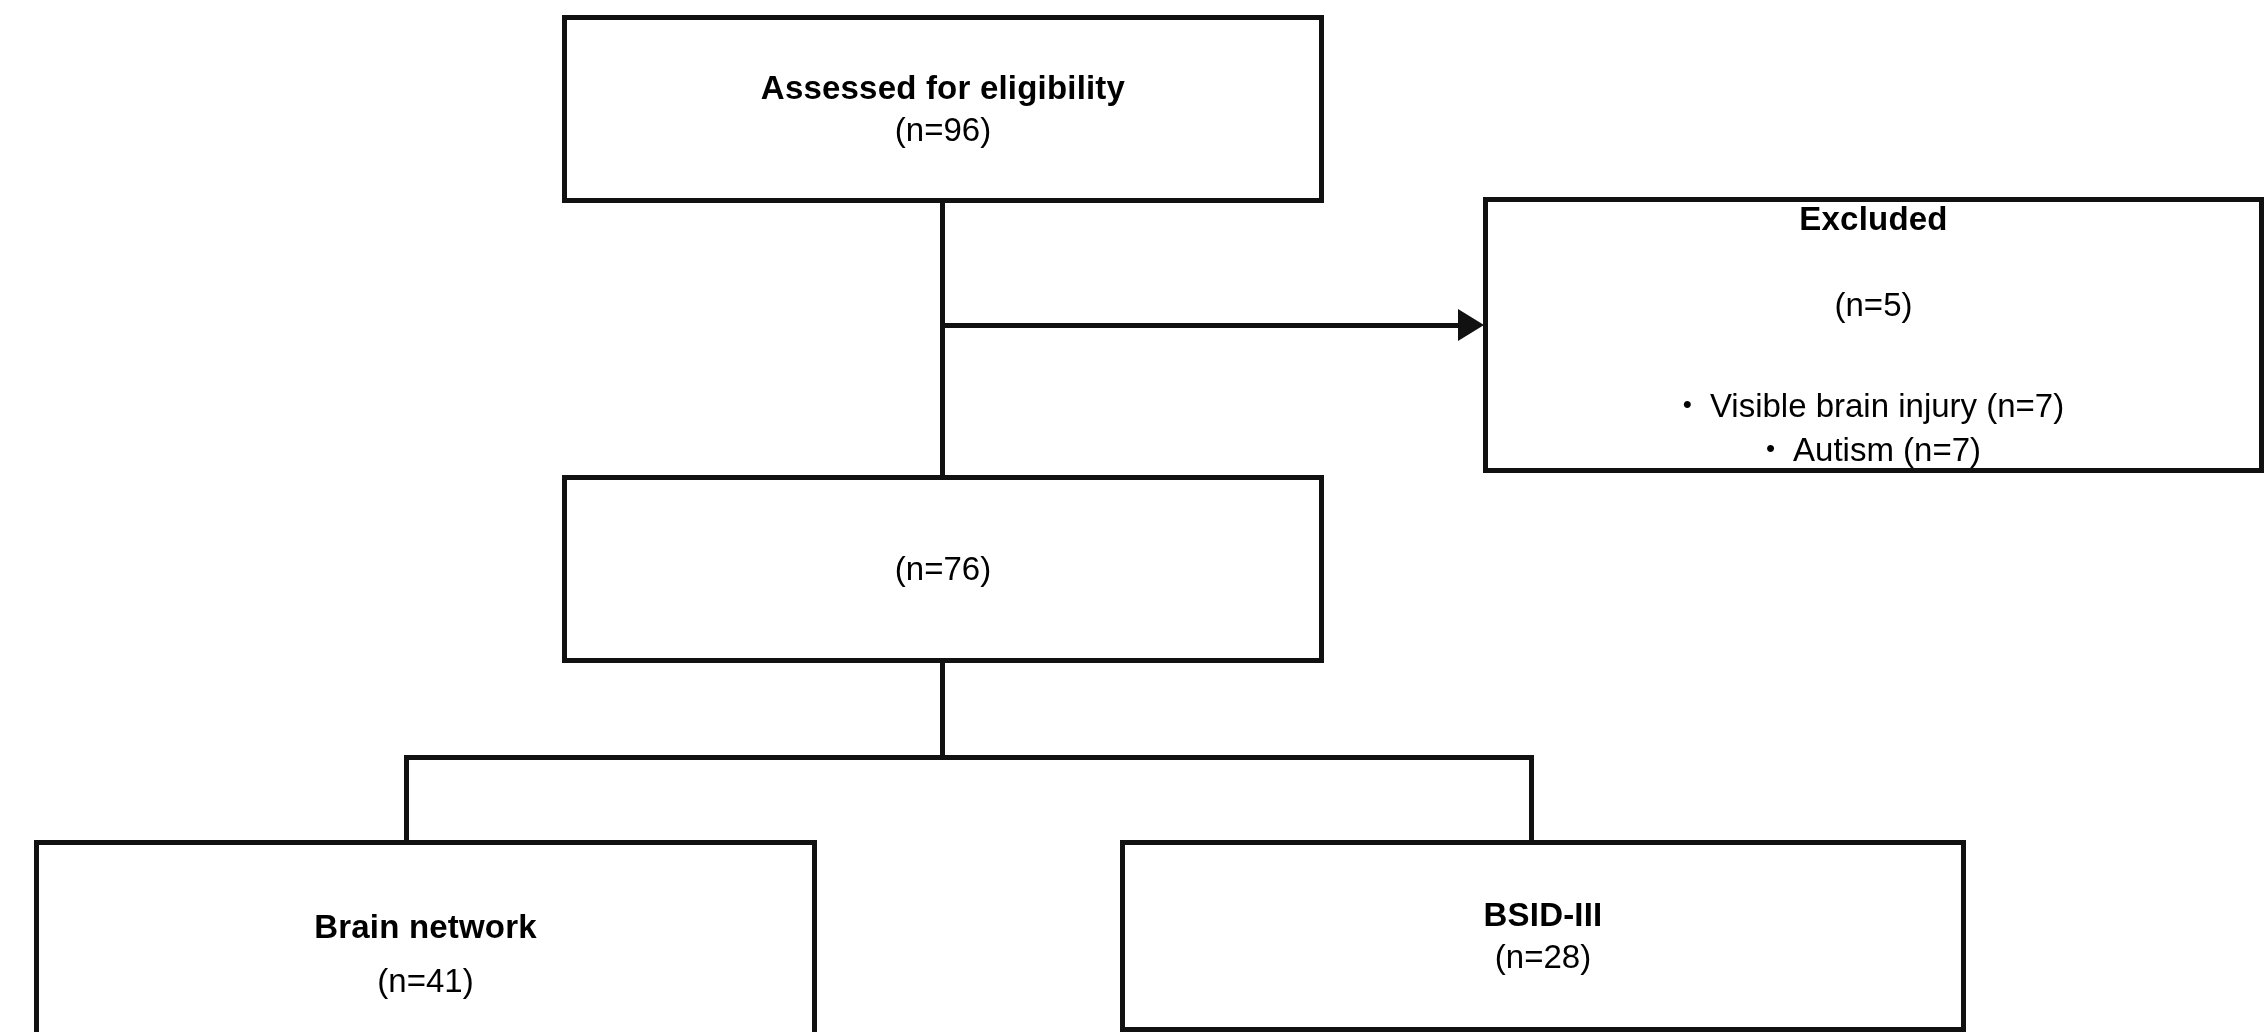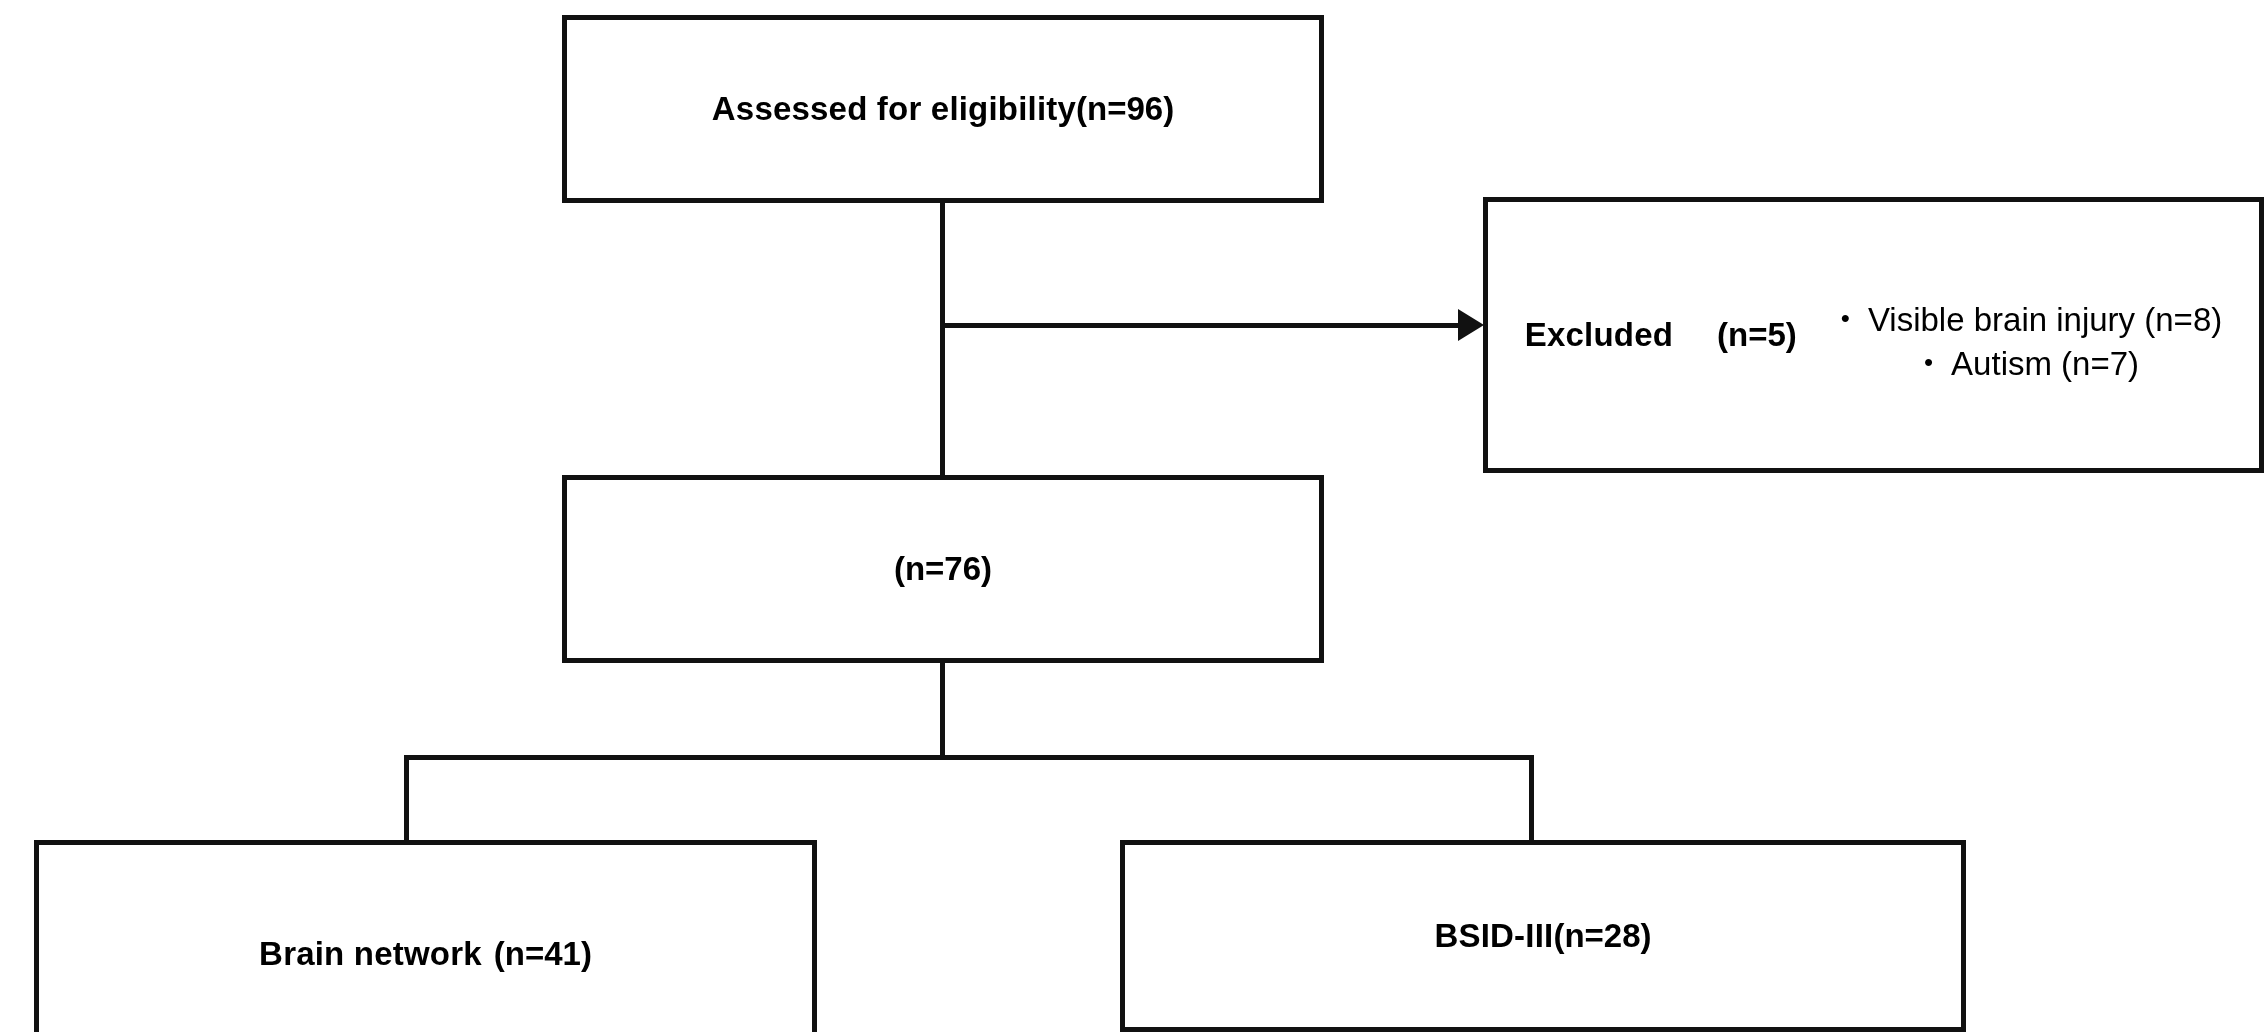--- a/index.html
+++ b/index.html
@@ -15,34 +15,35 @@
     font-family: "Liberation Sans", sans-serif;
     color: #000000;
     overflow: hidden;
   }
   .node {
     position: absolute;
     box-sizing: border-box;
     border: 5px solid #111111;
     background: #ffffff;
     display: flex;
+    flex-direction: column;
     align-items: center;
     justify-content: center;
     text-align: center;
   }
   .node-title {
     font-size: 33px;
     font-weight: bold;
     line-height: 1.28;
     letter-spacing: 0.2px;
     white-space: nowrap;
   }
   .node-count {
     font-size: 33px;
-    font-weight: bold;
+    font-weight: normal;
     line-height: 1.28;
     white-space: nowrap;
   }
   .bullet-list {
     margin-top: 14px;
     display: flex;
     flex-direction: column;
     align-items: center;
   }
   .bullet-row {
@@ -98,21 +99,21 @@
     <div class="node-title">Assessed for eligibility</div>
     <div class="node-count">(n=96)</div>
   </div>
 
   <div class="node" style="left:1483px; top:197px; width:781px; height:276px; justify-content:center;gap:44px;">
     <div class="node-title">Excluded</div>
     <div class="node-count">(n=5)</div>
     <div class="bullet-list">
       <div class="bullet-row">
         <span class="bullet-dot">•</span>
-        <span>Visible brain injury (n=8)</span>
+        <span>Visible brain injury (n=7)</span>
       </div>
       <div class="bullet-row">
         <span class="bullet-dot">•</span>
         <span>Autism (n=7)</span>
       </div>
     </div>
   </div>
 
   <div class="node" style="left:562px; top:475px; width:762px; height:188px;">
     <div class="node-count">(n=76)</div>

